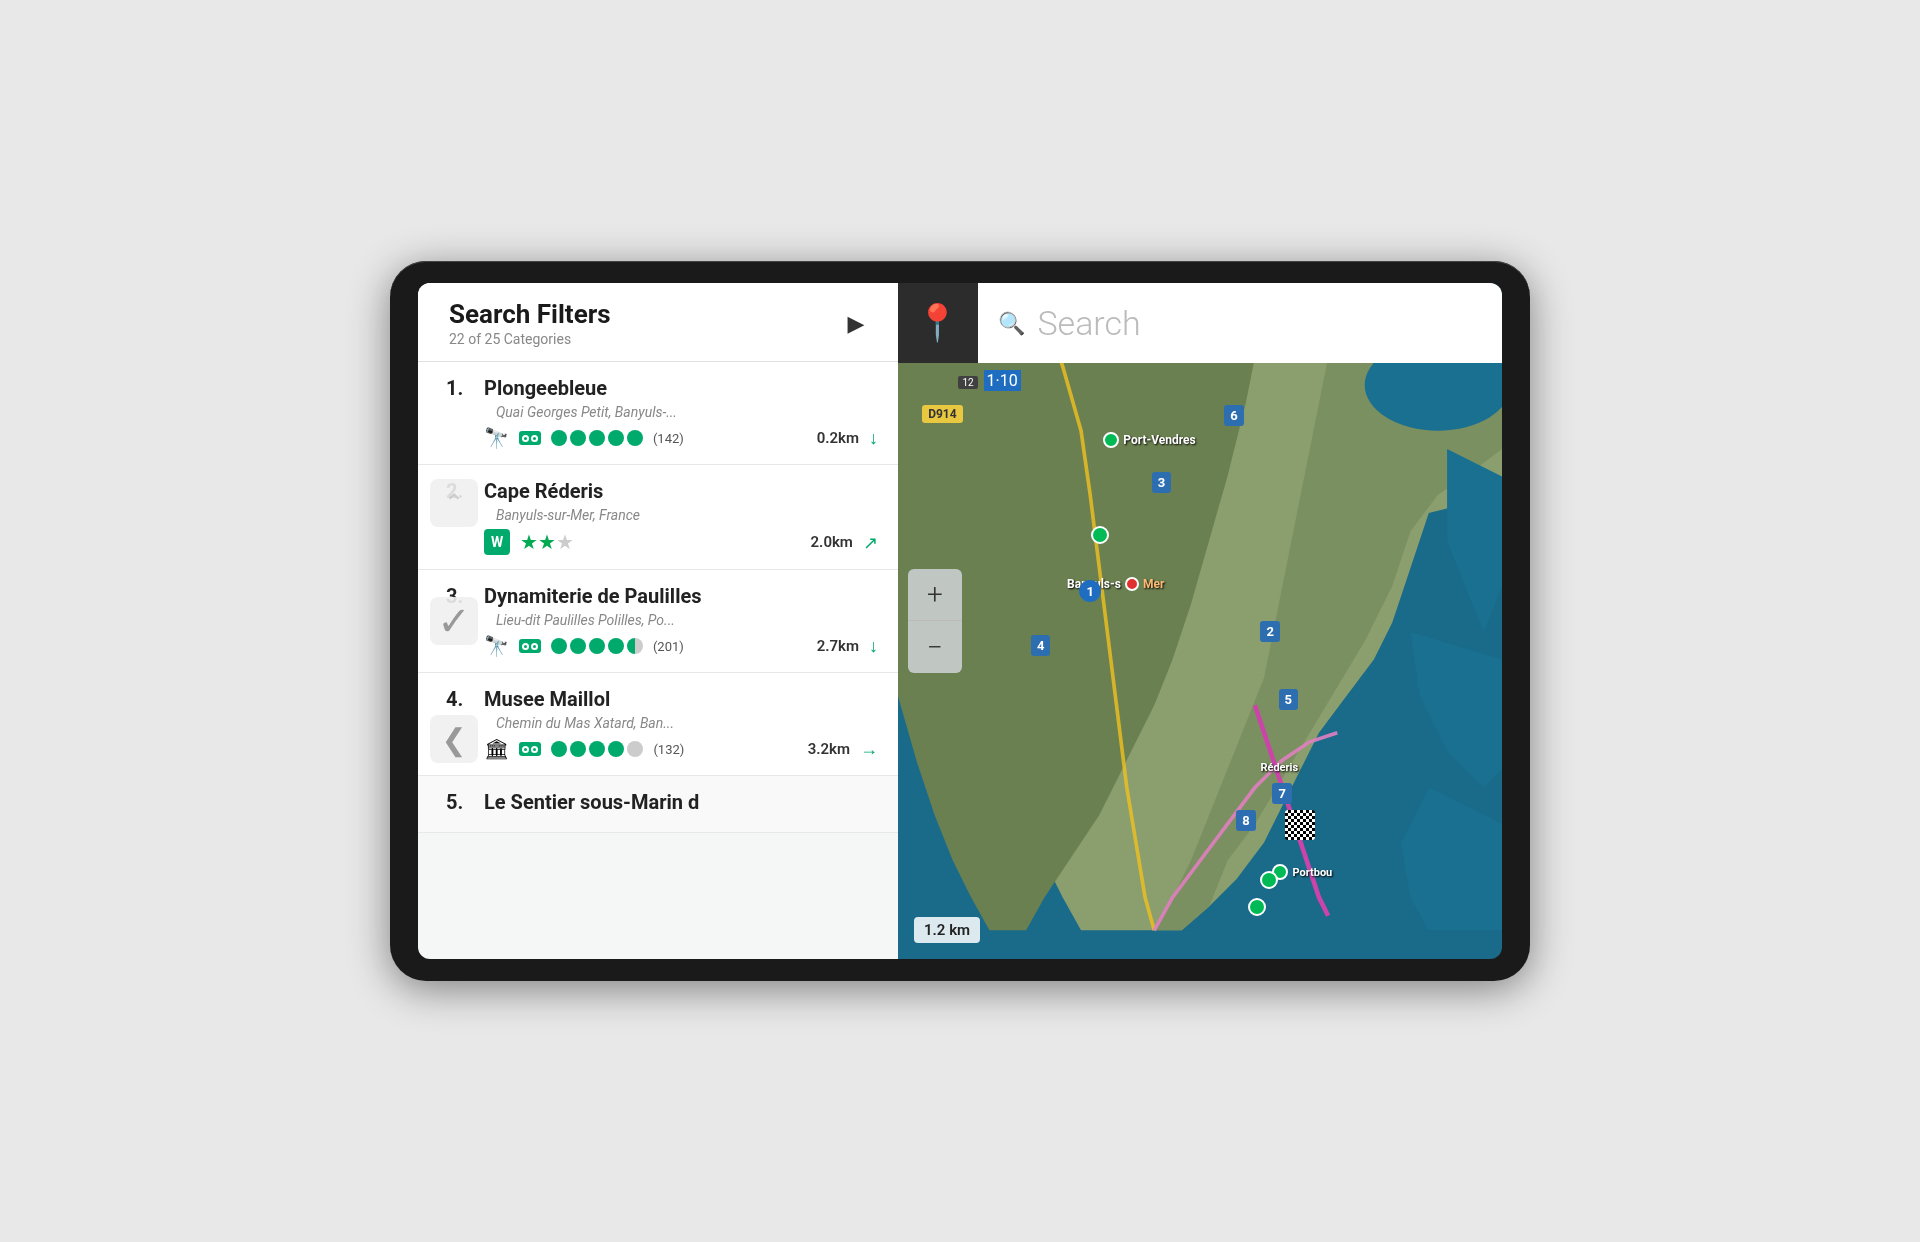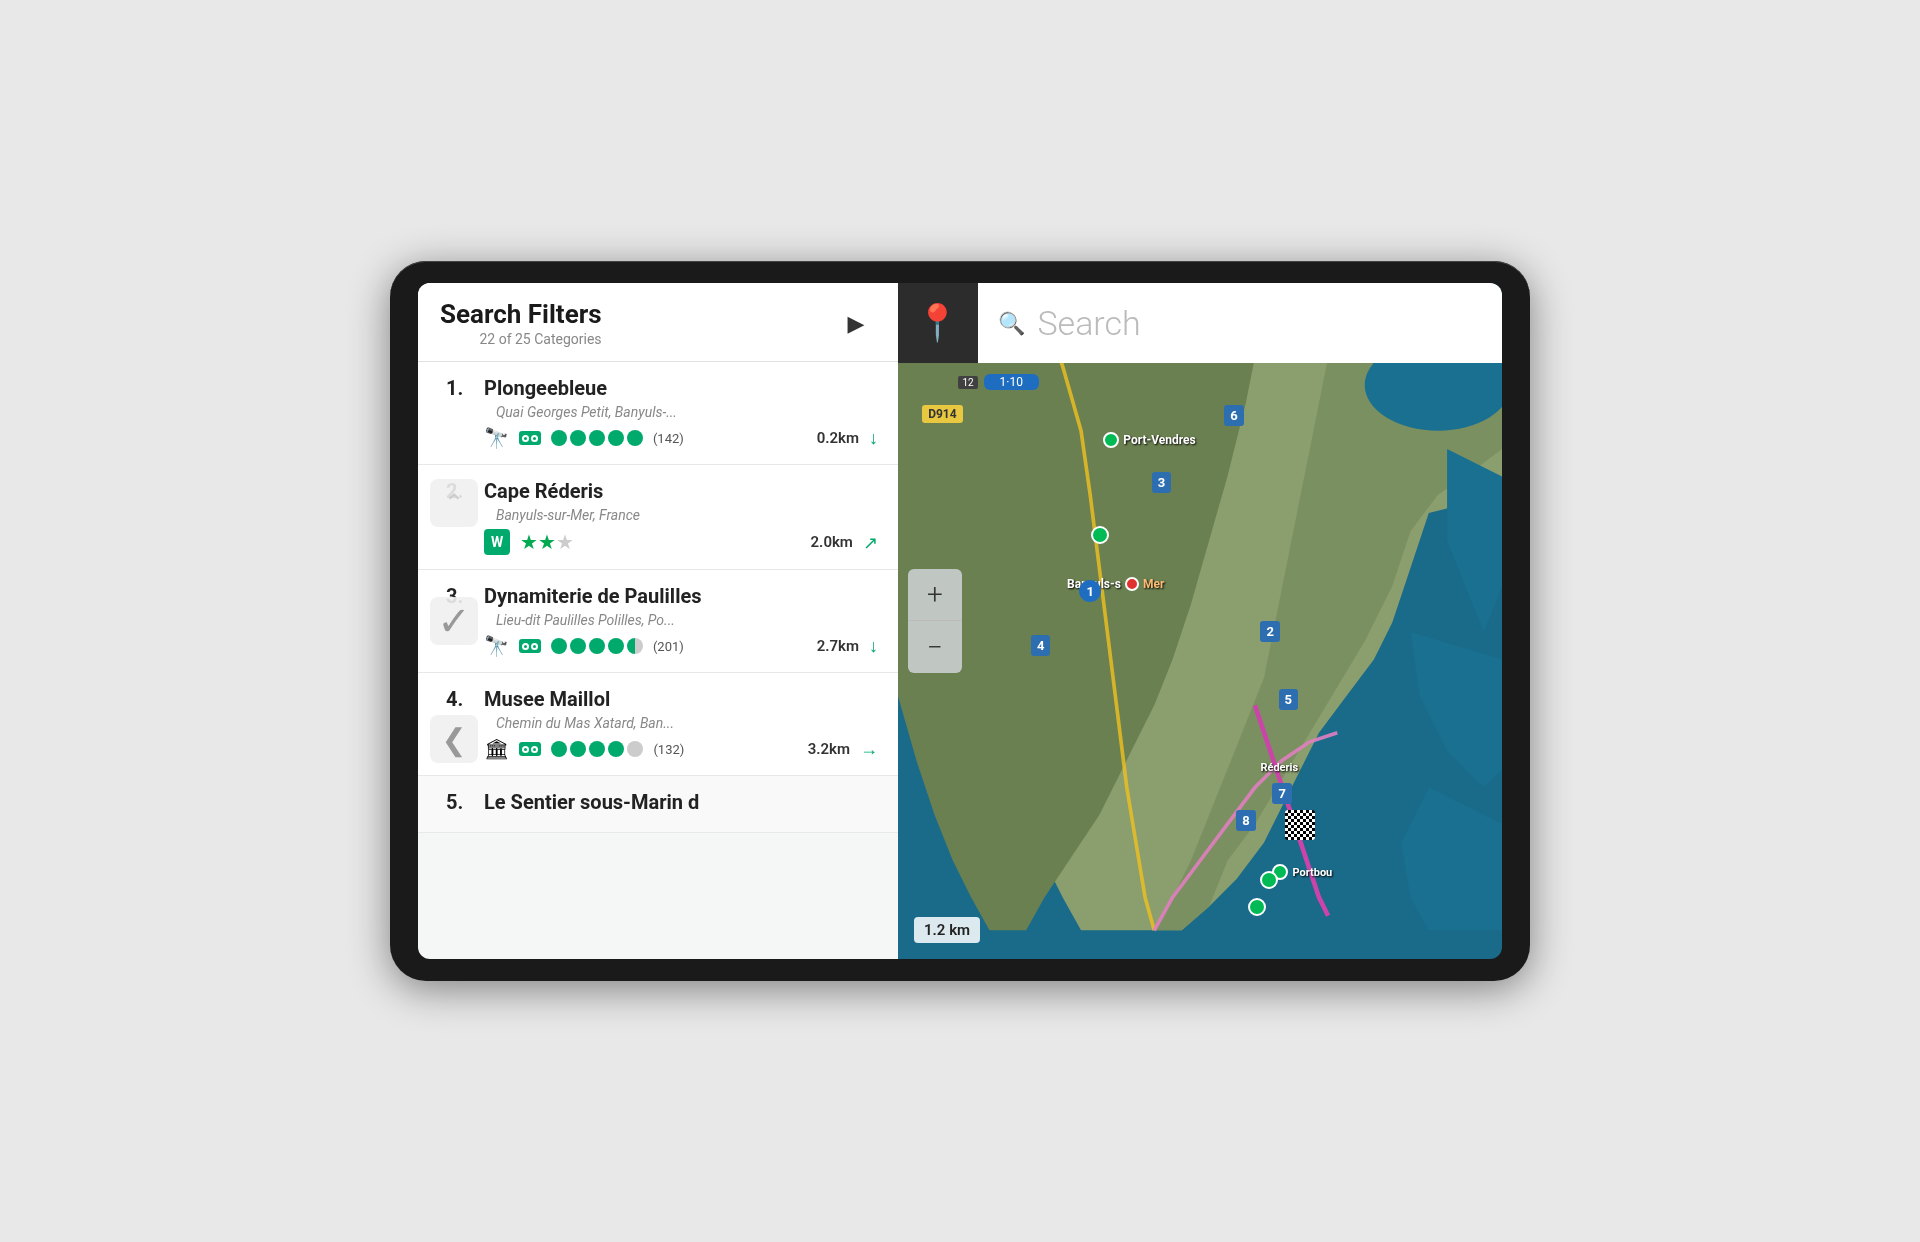--- a/index.html
+++ b/index.html
@@ -50,26 +50,25 @@
       min-width: 480px;
       background: #f5f7f7;
       display: flex;
       flex-direction: column;
       position: relative;
       z-index: 2;
     }
 
     .search-filters-header {
       background: #fff;
-      padding: 16px 20px 14px 22px;
+      padding: 16px 20px 14px 31px;
       display: flex;
       align-items: center;
       justify-content: space-between;
       border-bottom: 1px solid #e0e0e0;
-      text-align: right;
     }
 
     .header-text {}
     .header-title {
       font-size: 26px;
       font-weight: 700;
       color: #1a1a1a;
     }
     .header-subtitle {
       font-size: 14px;
@@ -642,21 +641,21 @@
         <div class="map-marker" style="top:18%; left:54%;">
           <div class="marker-blue waypoint-ghost">6</div>
         </div>
 
         <div class="map-marker" style="top:28%; left:42%;">
           <div class="marker-blue waypoint-ghost">3</div>
         </div>
 
         <div class="map-marker" style="top:13%; left:10%;">
           <span style="font-size:10px; background:#404040; color:white; padding:1px 4px; border-radius:2px;">12</span>
-          <span style="font-size:12px; background:#1e6dc0; color:white; padding:1px 16px; border-radius:6px; margin-left:2px;">1·10</span>
+          <span style="font-size:16px; background:#1e6dc0; color:white; padding:1px 3px; border-radius:0; margin-left:2px;">1·10</span>
         </div>
 
         <div class="map-marker" style="top:40%; left:28%;">
           <div style="display:flex; align-items:center; gap:4px;margin-top:24px;">
             <span style="font-size:12px; font-weight:700; color:#fff; text-shadow:1px 1px 2px #000;">Banyuls-s</span>
             <div class="marker-red"></div>
             <span style="font-size:12px; font-weight:700; color:#fdba74; text-shadow:1px 1px 2px #000;">Mer</span>
           </div>
         </div>
 

